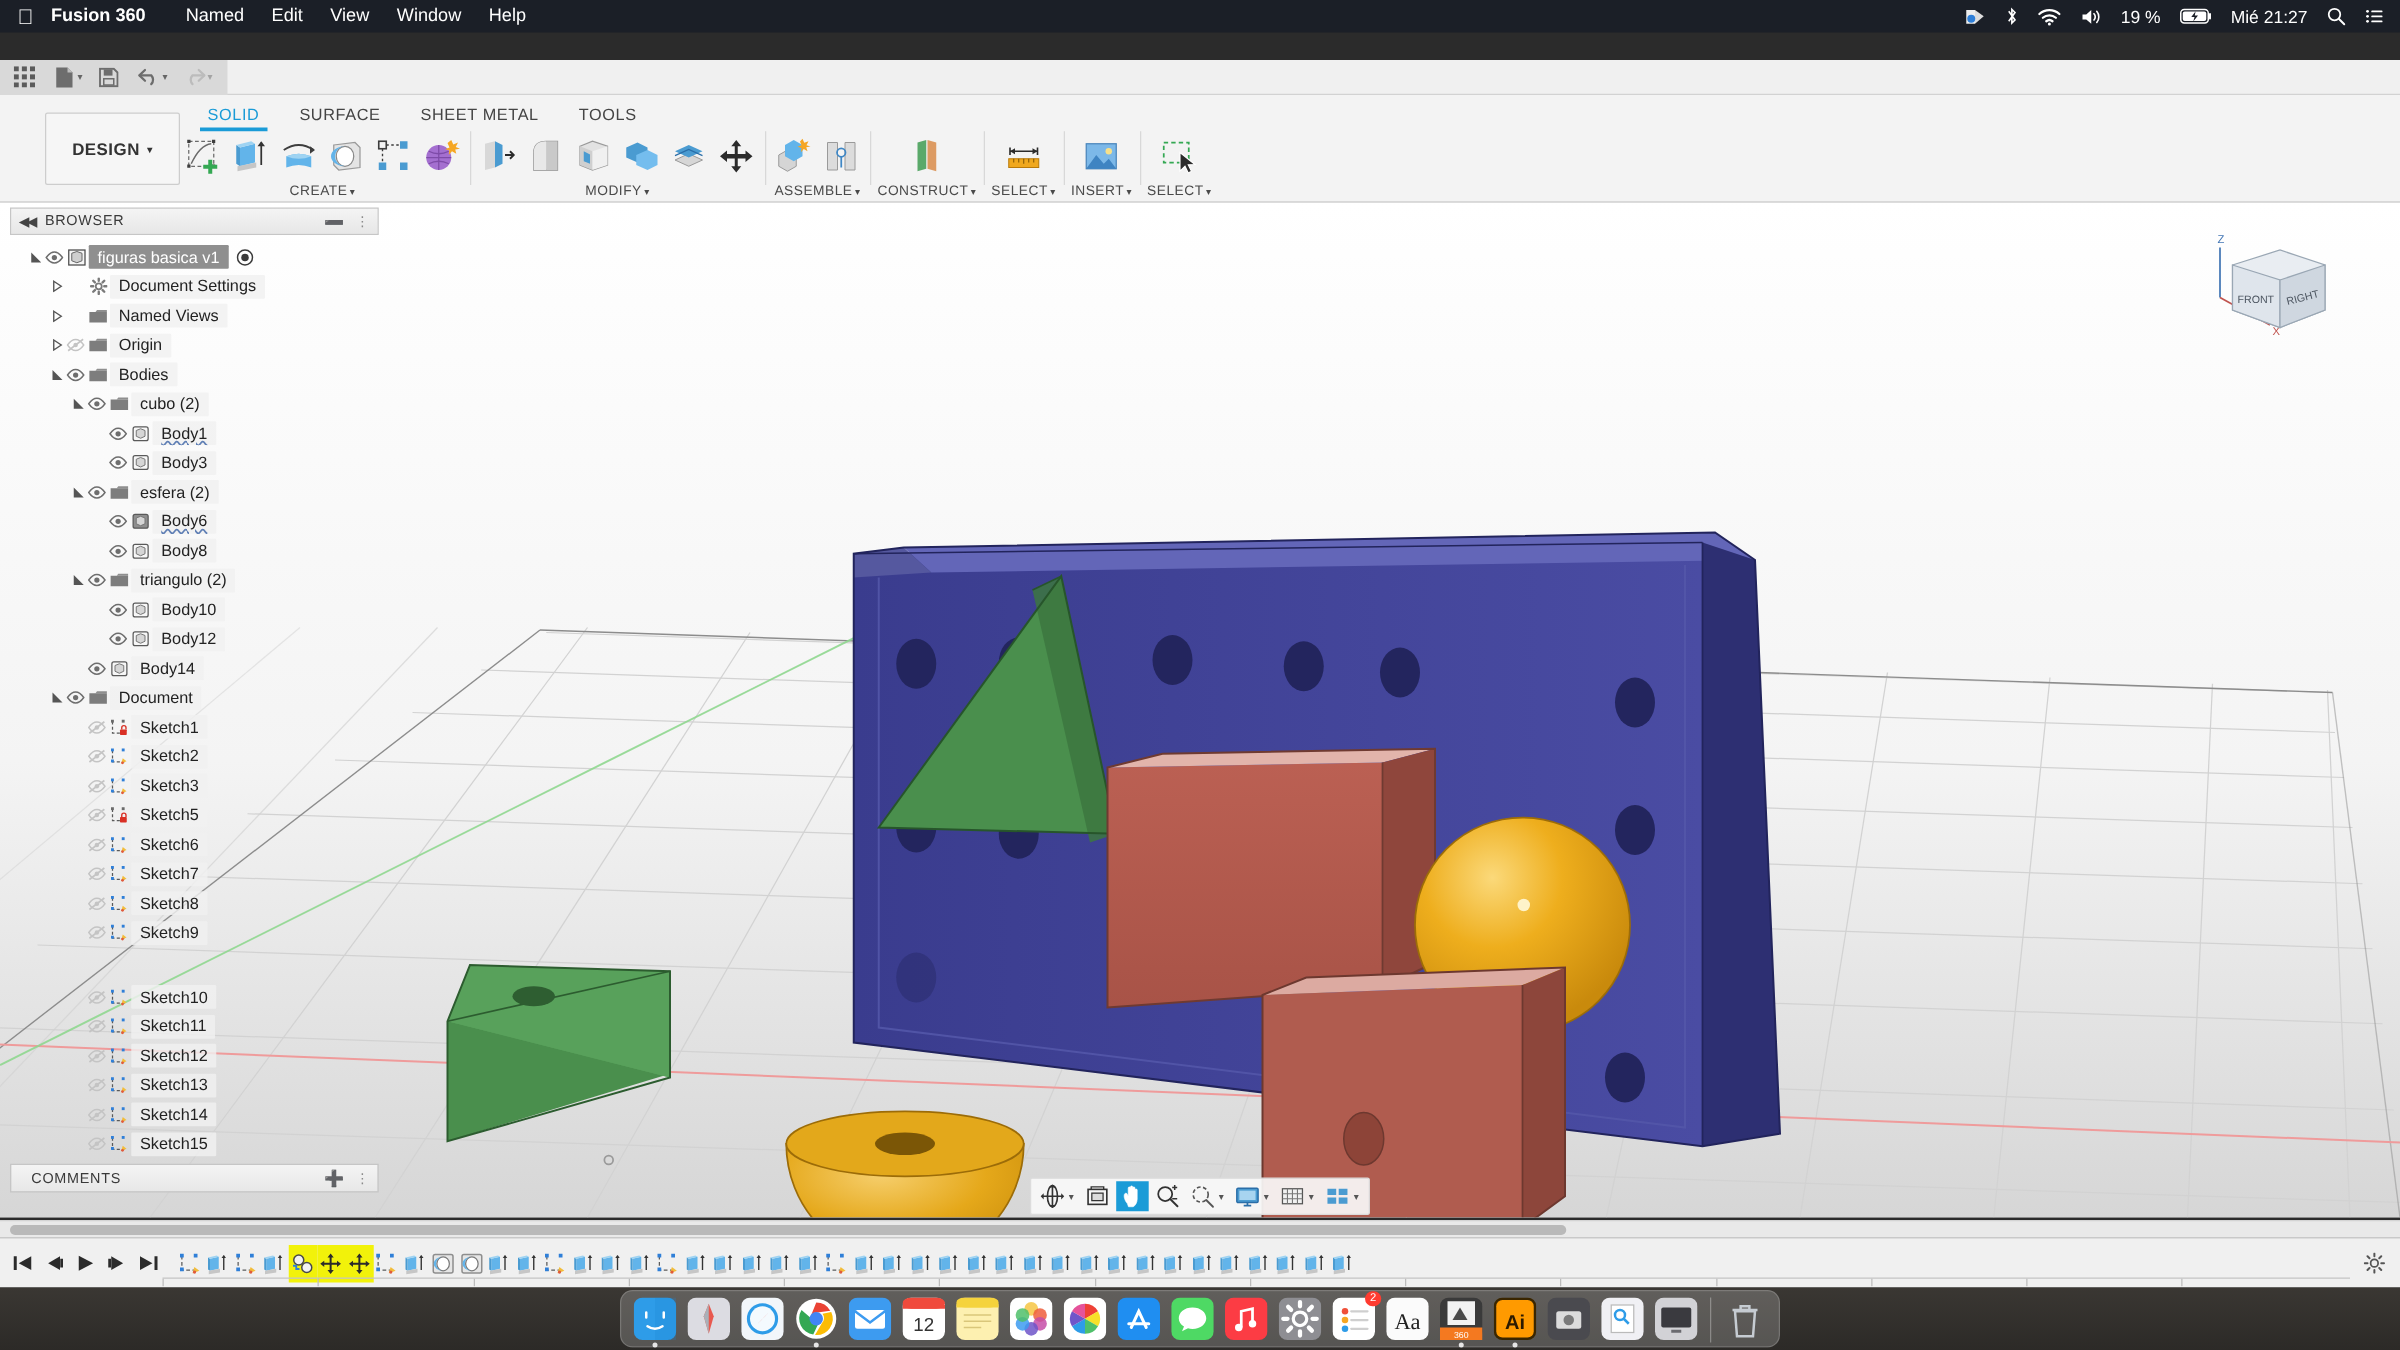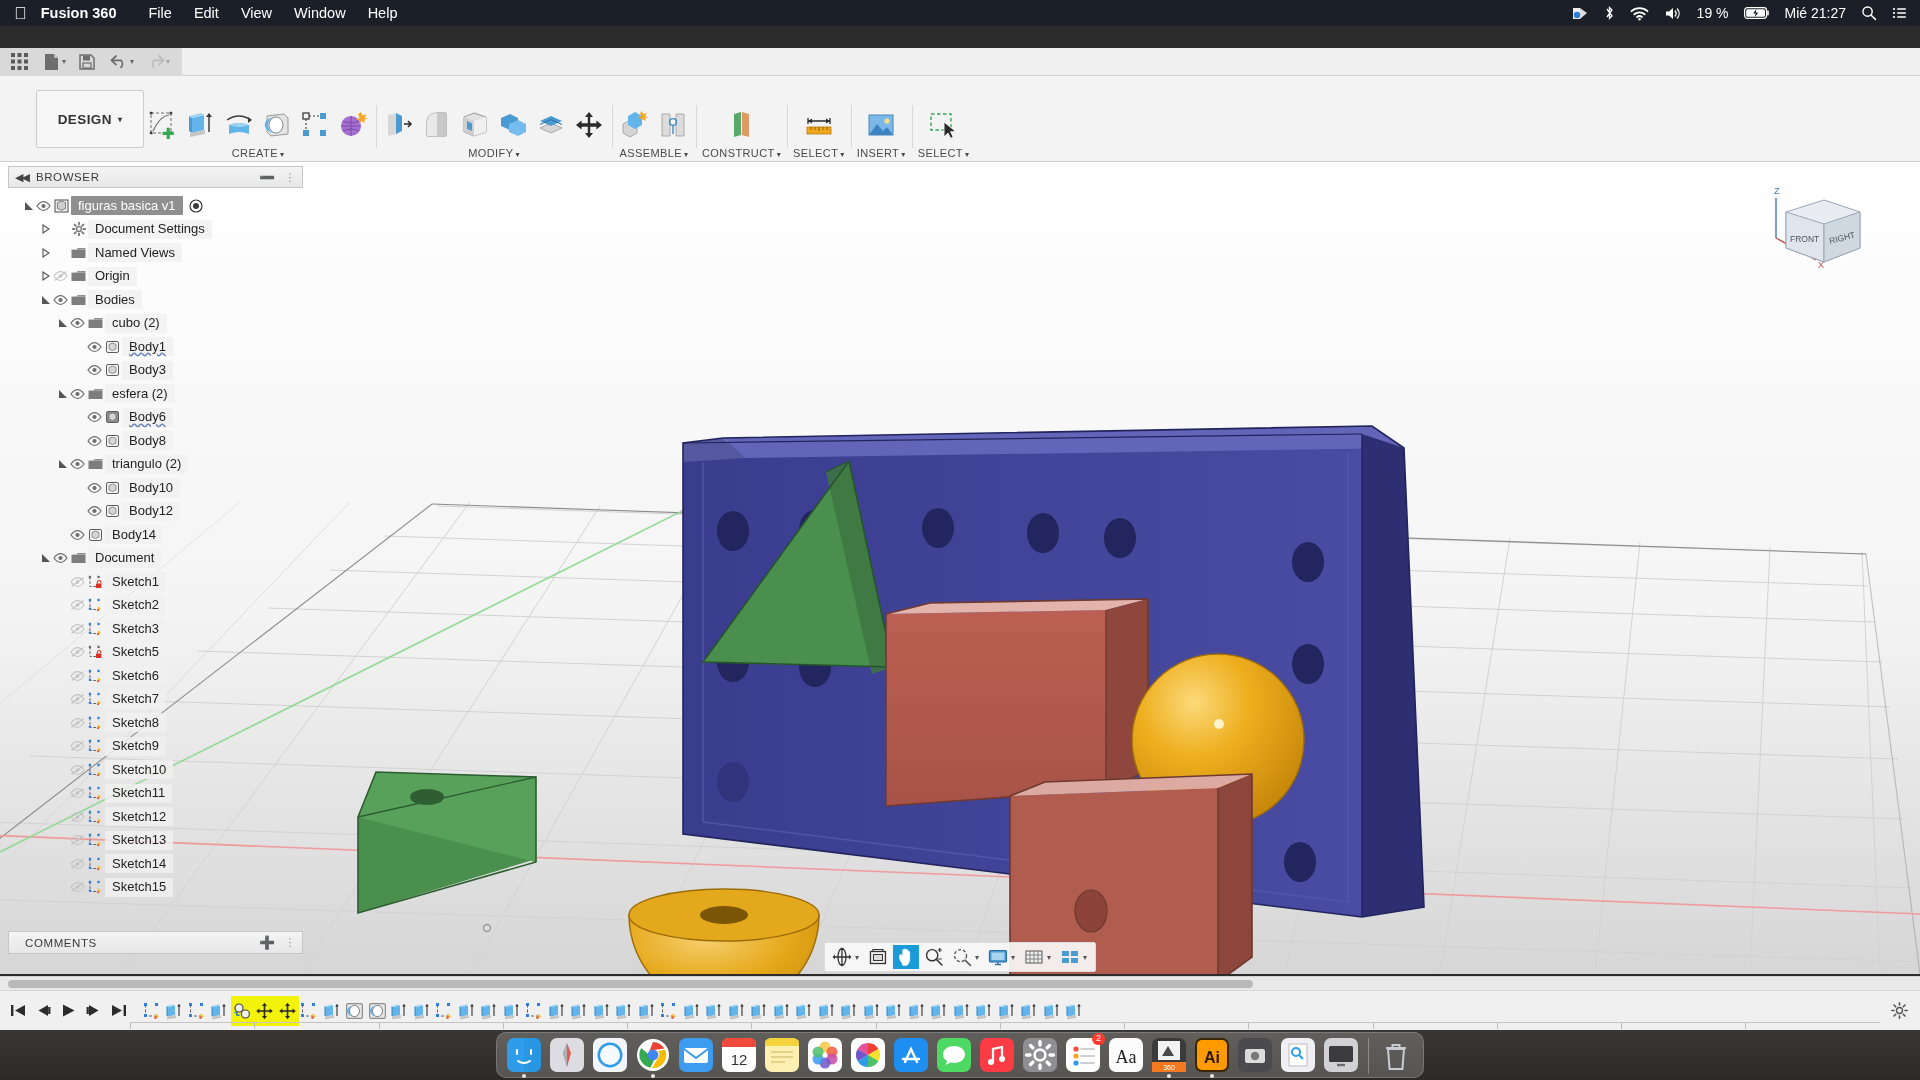--- a/index.html
+++ b/index.html
@@ -182,21 +182,21 @@
   svg { display: block; }
 </style>
 </head>
 <body>
 
 <div id="app">
 
   <div class="macbar">
     <span class="apple"></span>
     <span class="appname">Fusion 360</span>
-    <span class="mitem">File</span>
+    <span class="mitem">Named</span>
     <span class="mitem">Edit</span>
     <span class="mitem">View</span>
     <span class="mitem">Window</span>
     <span class="mitem">Help</span>
     <div class="right">
       <span class="ic">
         <svg width="18" height="15" viewBox="0 0 18 15">
             <path d="M2 2 L9 2 L9 13 L2 13 Z" fill="#eee"></path>
             <path d="M9 2 L16 7 L9 13 Z" fill="#ddd"></path>
             <circle cx="6" cy="9" r="3.2" fill="#2f7fd8"></circle>
@@ -343,20 +343,26 @@
       </div>
     </div>
   </div>
 
   <div class="ribbon">
     <div class="design-box">
       <span>DESIGN</span>
       <span style="font-size:8px;margin-left:6px;">▾</span>
     </div>
 
+    <div class="wstabs">
+      <div class="wstab active"><span>SOLID</span></div>
+      <div class="wstab"><span>SURFACE</span></div>
+      <div class="wstab"><span>SHEET METAL</span></div>
+      <div class="wstab"><span>TOOLS</span></div>
+    </div>
 
     <div class="groups">
 
       <div class="grp">
         <div class="grow">
           <span class="gicon">
             <svg width="30" height="30" viewBox="0 0 30 30">
                 <rect x="3" y="3" width="20" height="20" fill="none" stroke="#6a6a6a" stroke-width="1" stroke-dasharray="3 2"></rect>
                 <path d="M5 21 Q12 6 21 5" stroke="#6a6a6a" stroke-width="1.2" fill="none"></path>
                 <g fill="#3d3d3d">
@@ -1239,21 +1245,21 @@
               <path d="M2 2 L2 11.5 L11.5 11.5" fill="none" stroke="#5a5a5a" stroke-width="1" stroke-dasharray="2.5 1.8"></path>
               <rect x=".8" y=".8" width="2.3" height="2.3" fill="#2f7fd8"></rect>
               <rect x="9.4" y=".8" width="2.3" height="2.3" fill="#2f7fd8"></rect>
               <rect x=".8" y="9.6" width="2.3" height="2.3" fill="#2f7fd8"></rect>
               <path d="M9 12.8 L10.2 8.6 L13.2 11 Z" fill="#f2bd3b"></path>
               <circle cx="10" cy="12.2" r="1.1" fill="#e05a3c"></circle>
             </svg>
           </span>
           <span class="tlabel">Sketch9</span>
         </div>
-        <div class="row" style="padding-left: 48px;">
+        <div class="row" style="padding-left: 48px; margin-top: 28px;">
           <span class="arrow"></span>
           <span class="eye">
             <svg width="15" height="12" viewBox="0 0 15 12">
               <path d="M1 6 C3.4 2.6 6 1.6 7.5 1.6 C9 1.6 11.6 2.6 14 6 C11.6 9.4 9 10.4 7.5 10.4 C6 10.4 3.4 9.4 1 6 Z" fill="none" stroke="#c4c4c4" stroke-width="1.1"></path>
               <circle cx="7.5" cy="6" r="1.8" fill="#c4c4c4"></circle>
               <path d="M1.5 10.6 L13.5 1.4" stroke="#c4c4c4" stroke-width="1.3"></path>
             </svg>
           </span>
           <span class="tico">
             <svg width="15" height="14" viewBox="0 0 15 14">

